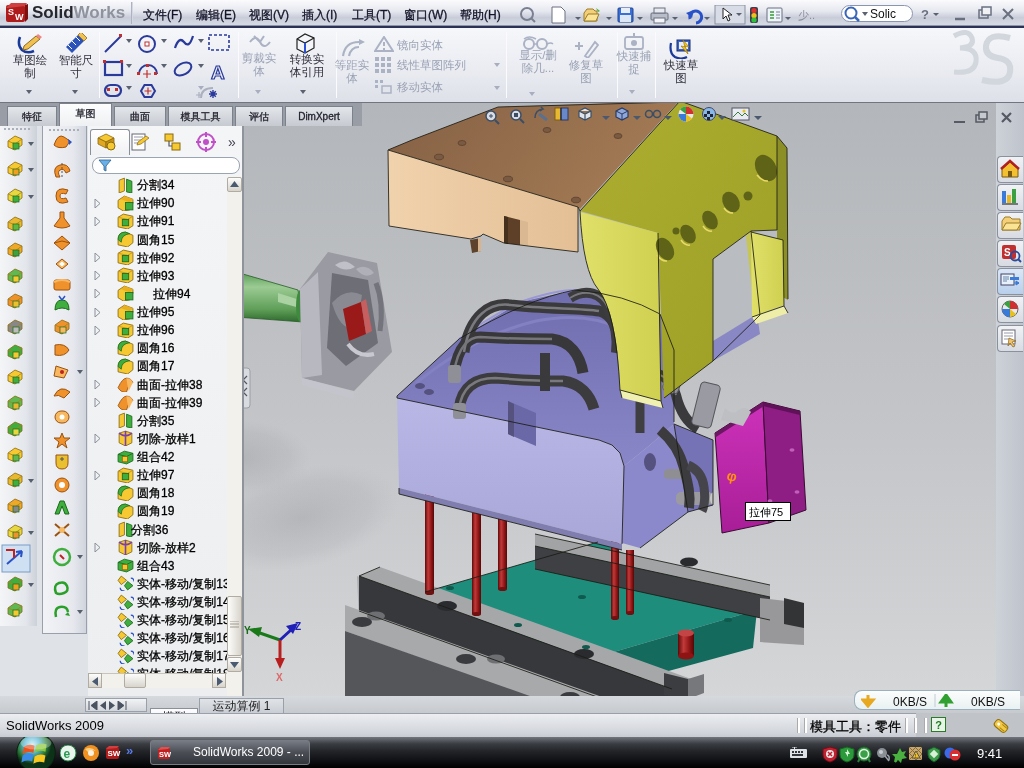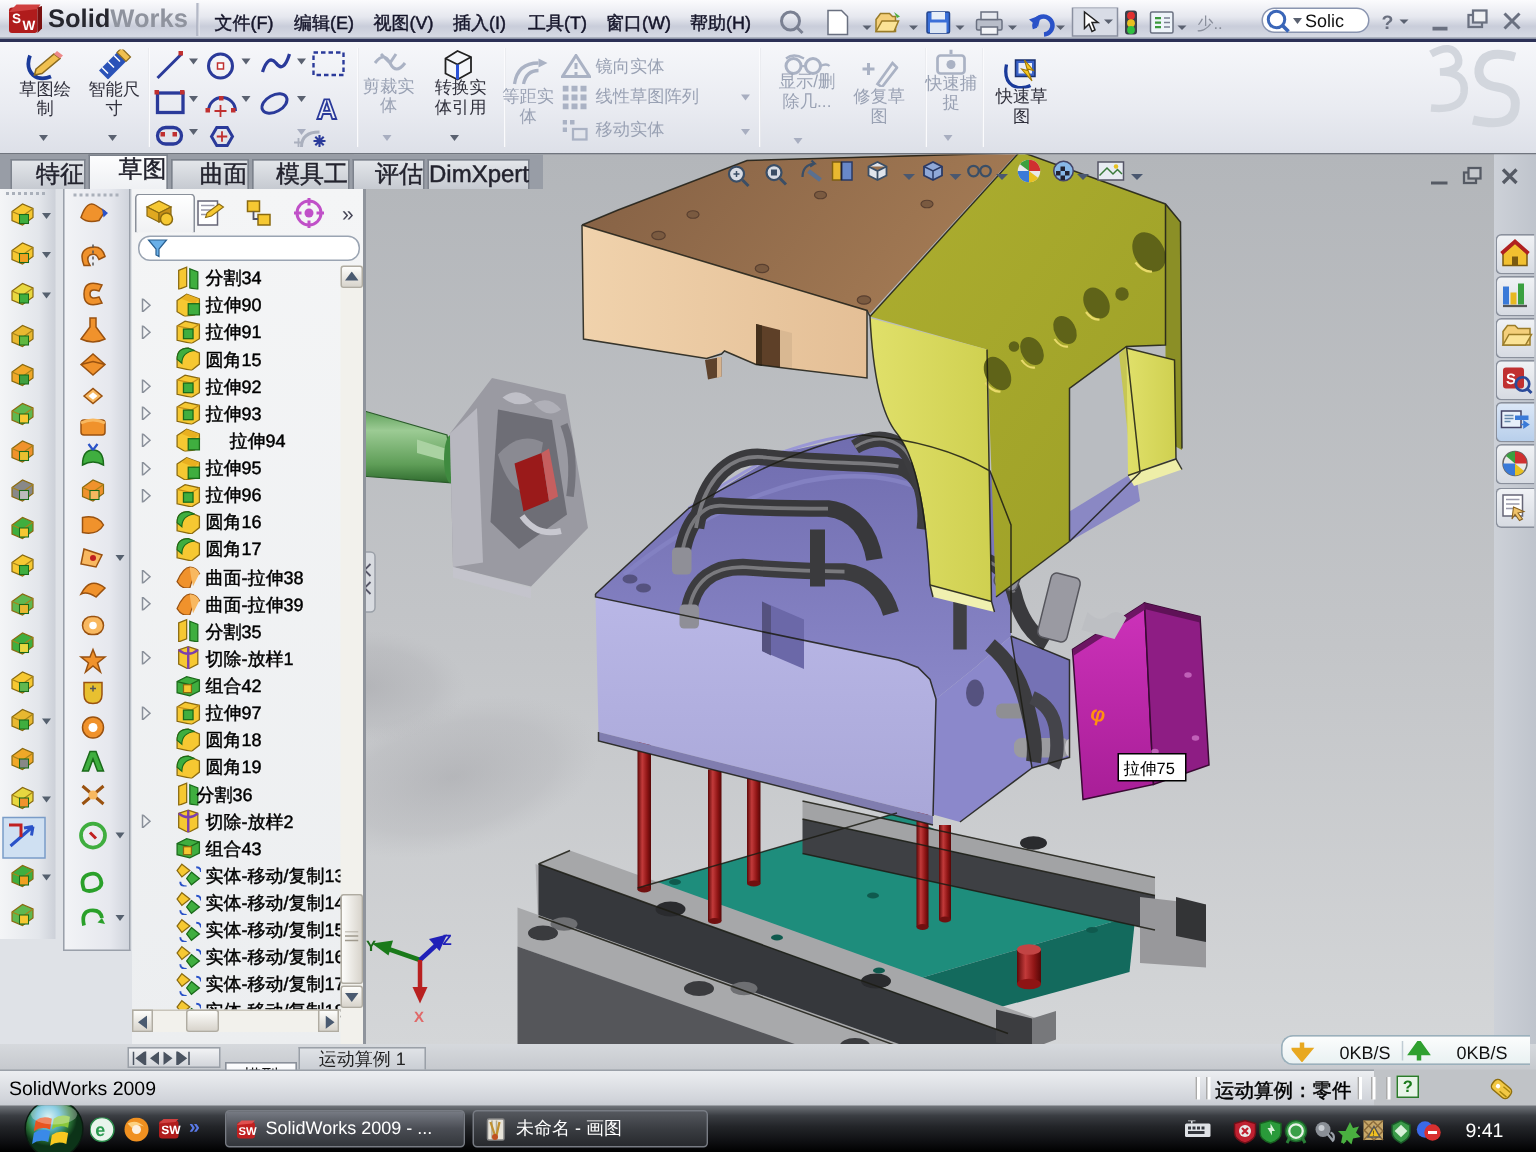--- a/index.html
+++ b/index.html
@@ -11,21 +11,21 @@
 .menu{position:absolute;top:7px;font-size:12px;color:#15152a;-webkit-text-stroke:0.3px #15152a}
 
 #toolbar{left:0;top:28px;width:1024px;height:75px;background:linear-gradient(#f6f7fa,#e9ebf1 60%,#dde0e8);border-bottom:1px solid #70757e}
 .sep{position:absolute;top:4px;width:1px;height:66px;background:#c2c6ce;border-right:1px solid #fbfbfd}
 .tbtxt{position:absolute;font-size:11.5px;color:#30303c;text-align:center;line-height:12.5px;white-space:nowrap}
 .gray .tbtxt,.tbgray{color:#9aa2b4}
 .dn{position:absolute;width:0;height:0;border-left:3px solid transparent;border-right:3px solid transparent;border-top:4px solid #5a6170}
 .dngray{border-top-color:#a8aec0}
 
 #tabband{left:0;top:103px;width:362px;height:23px;background:#989da6}
-.ctab{position:absolute;top:3px;height:20px;background:linear-gradient(#e3e6ea,#c6cad1);border:1px solid #7c828c;border-bottom:none;font-size:16px;color:#23232e;text-align:right;line-height:19px;-webkit-text-stroke:0.3px #23232e}
+.ctab{position:absolute;top:3px;height:20px;background:linear-gradient(#e3e6ea,#c6cad1);border:1px solid #7c828c;border-bottom:none;font-size:10px;color:#23232e;text-align:center;line-height:19px;-webkit-text-stroke:0.3px #23232e}
 .ctab.active{top:0;height:23px;background:linear-gradient(#fdfdfe,#eef0f3);z-index:3}
 
 #leftarea{left:0;top:126px;width:88px;height:586px;background:#dfe2e7}
 #lt1{left:0;top:126px;width:37px;height:500px;background:linear-gradient(90deg,#f4f5f7,#e3e6eb 70%,#ccd0d8)}
 #lt2{left:42px;top:126px;width:45px;height:508px;background:linear-gradient(90deg,#f2f3f6,#e6e8ee 70%,#d0d4dc);border:1px solid #9aa0aa;border-top:none}
 
 #tree{left:88px;top:126px;width:156px;height:570px;background:linear-gradient(#f4f5f6,#eceef0);border-right:2px solid #8f949c;overflow:hidden}
 .trow{position:absolute;left:0;font-size:12px;color:#000;white-space:nowrap;-webkit-text-stroke:0.3px #000}
 
 #taskpane{left:996px;top:103px;width:28px;height:593px;background:linear-gradient(90deg,#cdd1d8,#bfc4cc)}
@@ -1147,21 +1147,21 @@
           <path d="M36 4.5 L30 0 v9 z M38 0 v9" stroke="#4a5360"></path>
         </g>
  </svg>
  <div class="abs" style="left:150px;top:12px;width:48px;height:17px;background:linear-gradient(#fdfdfe,#eceef1);border:1px solid #8a909a;border-bottom:none;font-size:12px;text-align:center;line-height:16px;color:#111">模型</div>
  <div class="abs" style="left:199px;top:2px;width:85px;height:15px;background:linear-gradient(#e0e3e7,#caced4);border:1px solid #9aa0a8;border-bottom:none;font-size:12px;text-align:center;line-height:14px;color:#222">运动算例 1</div>
 </div>
 <div class="abs" id="statusbar">
  <div class="abs" style="left:6px;top:4px">SolidWorks 2009</div>
  <div class="abs" style="left:797px;top:4px;width:3px;height:15px;background:#fff;border-left:1px solid #aaa"></div>
  <div class="abs" style="left:804px;top:4px;width:3px;height:15px;background:#fff;border-left:1px solid #aaa"></div>
- <div class="abs" style="left:810px;top:4px;-webkit-text-stroke:0.3px #000">运动算例：零件</div>
+ <div class="abs" style="left:810px;top:4px;-webkit-text-stroke:0.3px #000">模具工具：零件</div>
  <div class="abs" style="left:905px;top:4px;width:3px;height:15px;background:#fff;border-left:1px solid #aaa"></div>
  <div class="abs" style="left:914px;top:4px;width:3px;height:15px;background:#fff;border-left:1px solid #aaa"></div>
  <div class="abs" style="left:924px;top:4px;width:3px;height:15px;background:#fff;border-left:1px solid #aaa"></div>
  <div class="abs" style="left:931px;top:3px;width:15px;height:15px;background:#e8f4e8;border:1px solid #2a7a2a;font-size:11px;font-weight:bold;color:#1a7a1a;text-align:center;line-height:14px">?</div>
  <svg class="abs" style="left:991px;top:2px" width="20" height="19" viewBox="0 0 20 19">
         <g transform="rotate(40 10 10)">
           <rect x="3" y="6" width="14" height="8" rx="3" fill="#f2c844" stroke="#907010"></rect>
           <circle cx="7" cy="10" r="1.5" fill="#fff"></circle>
           <path d="M10 8 h6 M10 12 h6" stroke="#a8870f" stroke-width="1"></path>
         </g>
@@ -1207,30 +1207,21 @@
           <text x="2.5" y="11" font-size="8" font-weight="bold" fill="#fff">SW</text>
         </g>
   <text x="66" y="10" font-size="13" font-weight="bold" fill="#5a7ae8">»</text>
  </svg>
  <div class="tbtn" style="left:150px;width:160px;background:linear-gradient(#777b84,#4a4d54 50%,#33363b)">
   <svg class="abs" style="left:6px;top:5px" width="15" height="14" viewBox="0 0 15 14">
           <rect x="1" y="2" width="12" height="11" rx="2" fill="#c02020"></rect>
           <path d="M1 4 L4 1 L13 1 L11 3 Z" fill="#e05050"></path>
           <text x="2" y="10.5" font-size="7.5" font-weight="bold" fill="#fff">SW</text>
         </svg>
-  <span style="margin-left:26px">SolidWorks 2009 - ...</span>
- </div>
- <div class="tbtn" style="left:315px;width:157px;background:linear-gradient(#55585e,#3a3d42 50%,#27292d)">
-  <svg class="abs" style="left:7px;top:4px" width="16" height="16" viewBox="0 0 16 16">
-          <rect x="2" y="1" width="11" height="14" rx="1" fill="#e8e4da" stroke="#888"></rect>
-          <path d="M5 2 v12 M8 2 v12" stroke="#b0a890" stroke-width="1"></path>
-          <path d="M4 3 l3 9 M10 3 l-2 9" stroke="#c09030" stroke-width="1.5"></path>
-          <circle cx="7" cy="13" r="2" fill="#c05020"></circle>
-        </svg>
-  <span style="margin-left:28px">未命名 - 画图</span>
+  <span style="margin-left:42px">SolidWorks 2009 - ...</span>
  </div>
  <svg class="abs" style="left:790px;top:10px" width="18" height="12" viewBox="0 0 18 12">
         <rect x="0" y="2" width="17" height="9" rx="1" fill="#dfe2e6"></rect>
         <g fill="#33363c">
           <rect x="2" y="4" width="2" height="2"></rect>
           <rect x="5" y="4" width="2" height="2"></rect>
           <rect x="8" y="4" width="2" height="2"></rect>
           <rect x="11" y="4" width="2" height="2"></rect>
           <rect x="2" y="7" width="11" height="2"></rect>
         </g>

